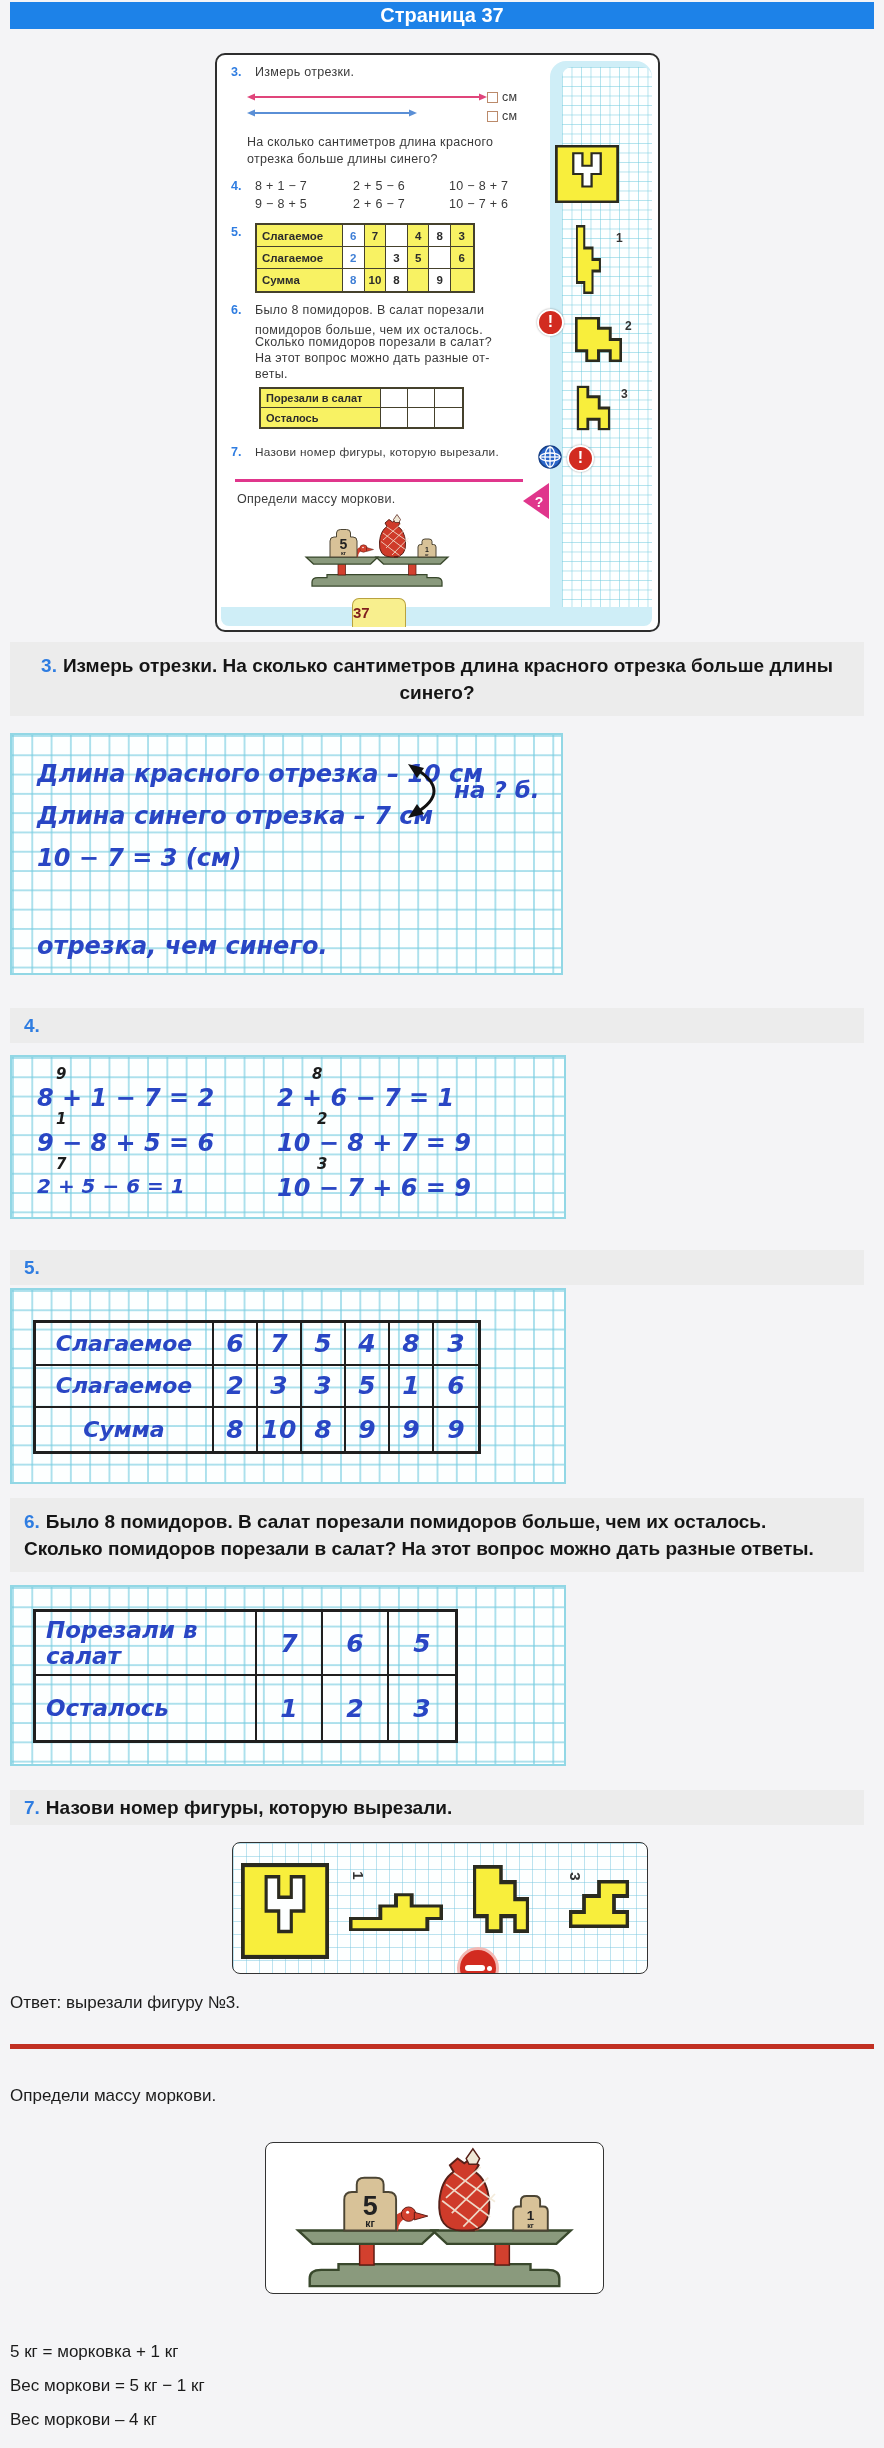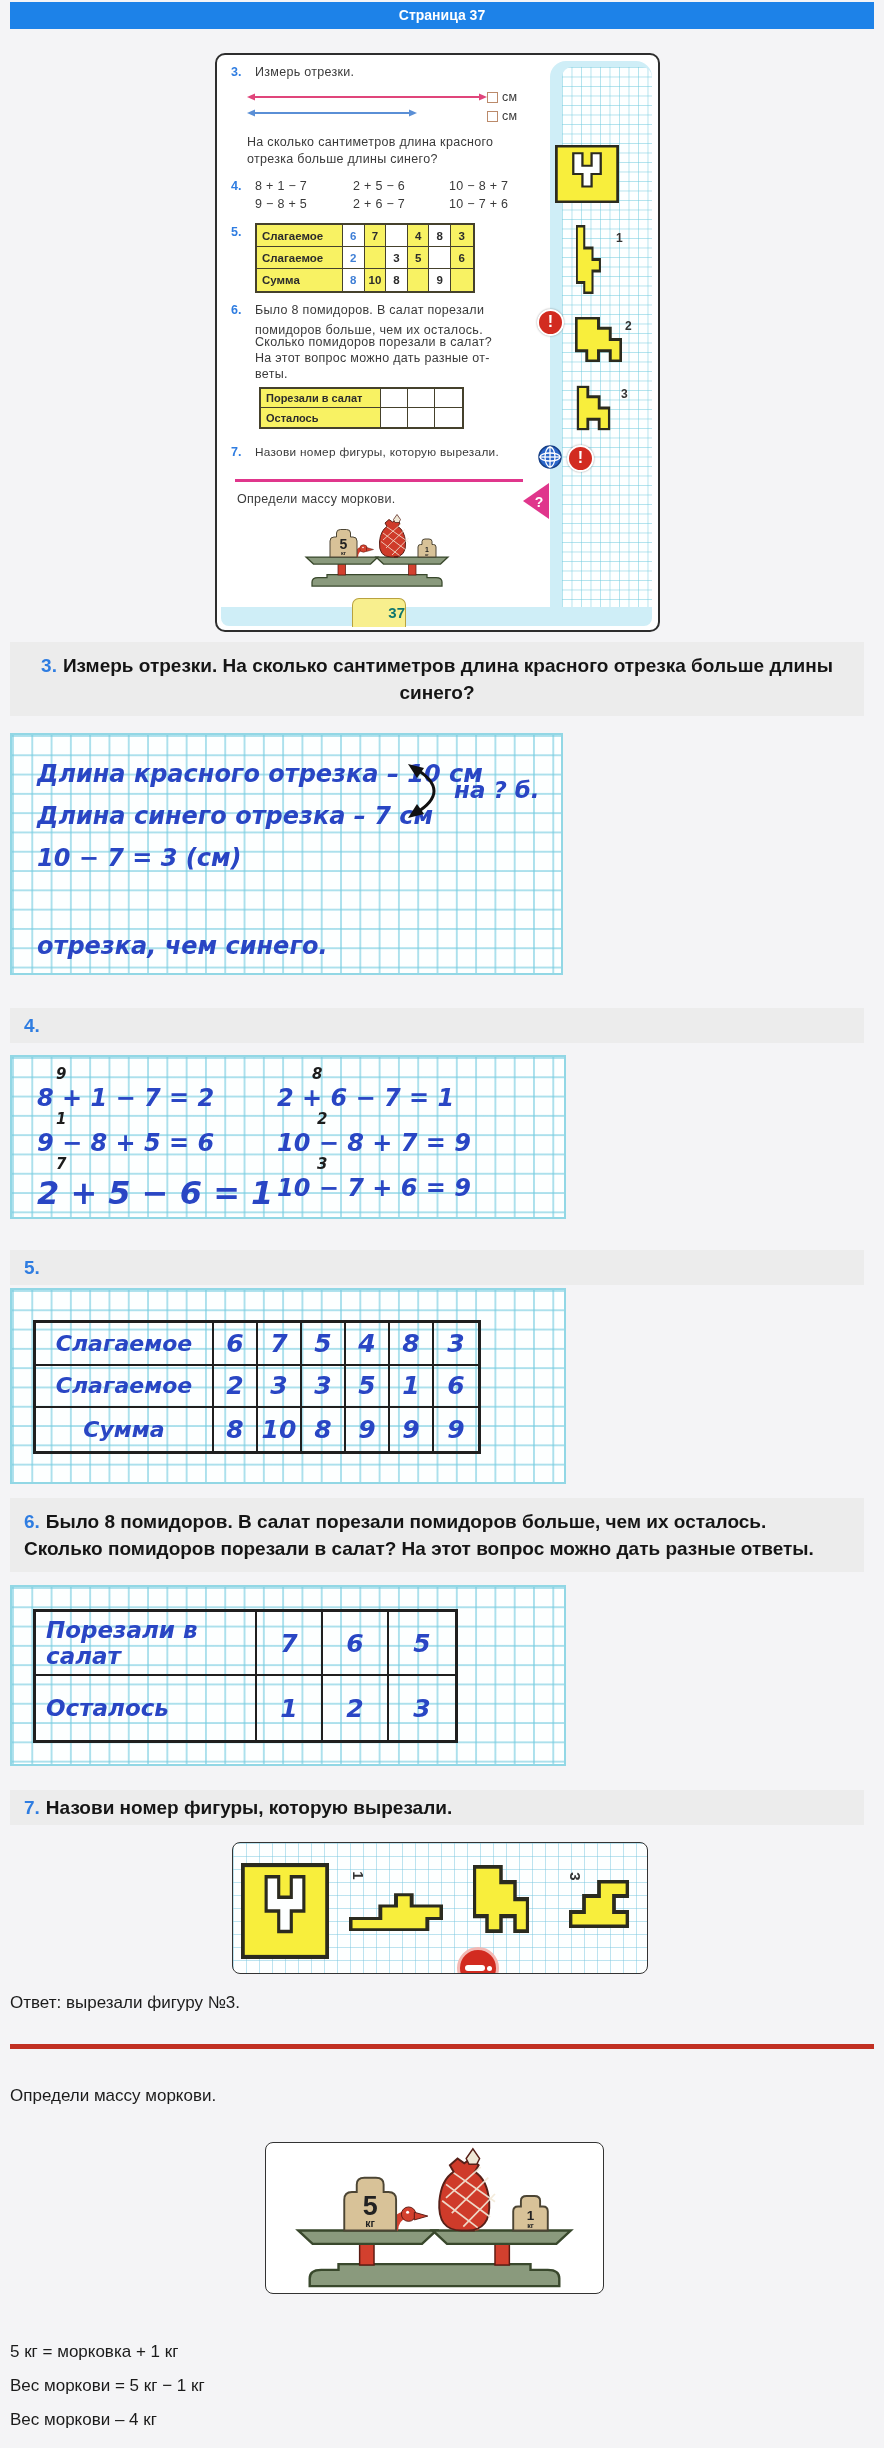--- a/index.html
+++ b/index.html
@@ -3,21 +3,21 @@
 <meta charset="utf-8">
 <style>
   html,body{margin:0;padding:0;}
   body{width:884px;height:2448px;position:relative;background:#f4f4f6;
        font-family:"Liberation Sans",sans-serif;color:#1d1d1d;}
   #root{position:absolute;inset:0;overflow:hidden;}
   .abs{position:absolute;}
 
   
   .hdr{left:10px;top:2px;width:864px;height:27px;background:#1d82e8;
-       color:#fff;font-weight:bold;font-size:14px;line-height:27px;text-align:center;}
+       color:#fff;font-weight:bold;font-size:20px;line-height:27px;text-align:center;}
 
   
   .bar{left:10px;width:826px;background:#ececec;color:#151515;
        font-weight:bold;font-size:19px;line-height:27px;padding:10px 14px;}
   .bar .num{color:#2f7de1;margin-right:6px;}
   .bar1{padding:4px 14px;}
 
   
   .graph{background-color:#fdffff;border:2px solid #92d7e5;
     background-image:linear-gradient(to right,rgba(118,204,224,.6) 2px,transparent 2px),
@@ -57,22 +57,22 @@
   .book .bnum{color:#2f7de1;font-weight:bold;}
   .bline{white-space:nowrap;letter-spacing:.3px;}
   .sq{width:9px;height:9px;border:1.5px solid #bb8a6a;display:inline-block;}
   .band{left:333px;top:6px;width:102px;height:562px;background:#cfeef7;border-radius:16px;}
   .bandgrid{left:345px;top:12px;width:90px;height:550px;background:#fdffff;border-radius:10px;
     background-image:linear-gradient(to right,rgba(118,204,224,.55) 1px,transparent 1px),
                      linear-gradient(to bottom,rgba(118,204,224,.55) 1px,transparent 1px);
     background-size:9.5px 9.5px;}
   .bstrip{left:4px;top:552px;width:431px;height:19px;background:#cfeef7;border-radius:0 0 8px 8px;}
   .tab37{left:135px;top:543px;width:52px;height:28px;background:#f8ef8e;border:1.5px solid #b9a23f;
-         border-bottom:none;border-radius:7px 7px 0 0;text-align:right;font-weight:bold;
-         font-size:15px;line-height:28px;color:#0f766e;}
+         border-bottom:none;border-radius:7px 7px 0 0;text-align:left;font-weight:bold;
+         font-size:15px;line-height:28px;color:#7f1d1d;}
 
   
   .bt5{display:grid;grid-template-columns:86px repeat(6,21.6px);grid-auto-rows:22px;
        border:2px solid #45412c;font-size:11.5px;font-weight:bold;color:#2c2c2c;}
   .bt5>div{border-right:1.5px solid #45412c;border-bottom:1.5px solid #45412c;
        display:flex;align-items:center;justify-content:center;background:#fff;}
   .bt5>div:nth-child(7n){border-right:none;}
   .bt5>div:nth-last-child(-n+7){border-bottom:none;}
   .bt5 .y{background:#f8f263;}
   .bt5 .labc{justify-content:flex-start;padding-left:5px;}
@@ -331,21 +331,21 @@
   <div class="abs graph" style="left:10px;top:1055px;width:552px;height:160px;">
     <span class="abs carry" style="left:44px;top:8px;">9</span>
     <span class="abs hw" style="left:25px;top:27px;font-size:24px;">8 + 1 − 7 = 2</span>
     <span class="abs carry" style="left:300px;top:8px;">8</span>
     <span class="abs hw" style="left:265px;top:27px;font-size:24px;">2 + 6 − 7 = 1</span>
     <span class="abs carry" style="left:44px;top:53px;">1</span>
     <span class="abs hw" style="left:25px;top:72px;font-size:24px;">9 − 8 + 5 = 6</span>
     <span class="abs carry" style="left:305px;top:53px;">2</span>
     <span class="abs hw" style="left:265px;top:72px;font-size:24px;">10 − 8 + 7 = 9</span>
     <span class="abs carry" style="left:44px;top:98px;">7</span>
-    <span class="abs hw" style="left:25px;top:117px;font-size:32px;">2 + 5 − 6 = 1</span>
+    <span class="abs hw" style="left:25px;top:117px;font-size:20px;">2 + 5 − 6 = 1</span>
     <span class="abs carry" style="left:305px;top:98px;">3</span>
     <span class="abs hw" style="left:265px;top:117px;font-size:24px;">10 − 7 + 6 = 9</span>
   </div>
 
   <div class="abs bar bar1" style="top:1250px;">
     <span class="num">5.</span>
   </div>
 
   <div class="abs graph" style="left:10px;top:1288px;width:552px;height:192px;">
     <div class="abs s5" style="left:21px;top:30px;">

